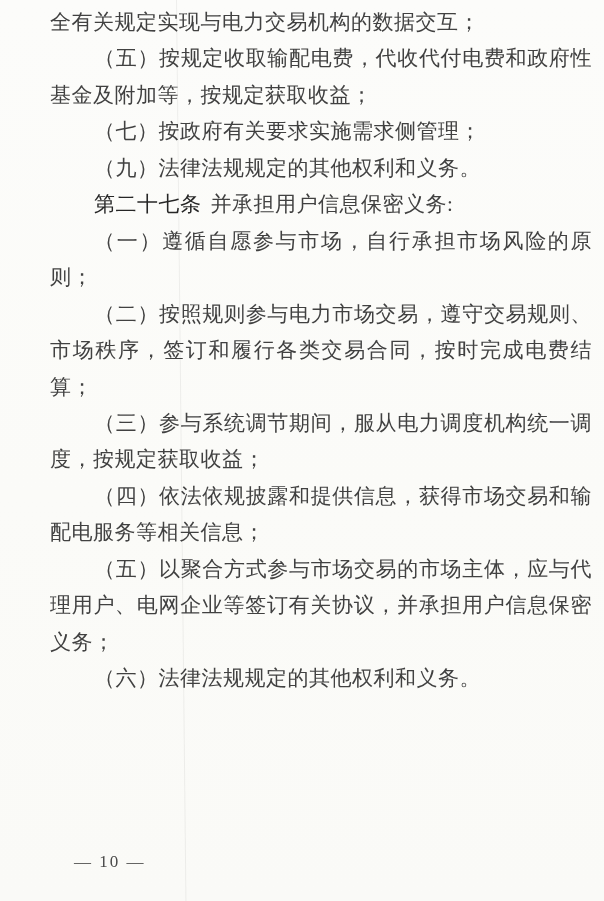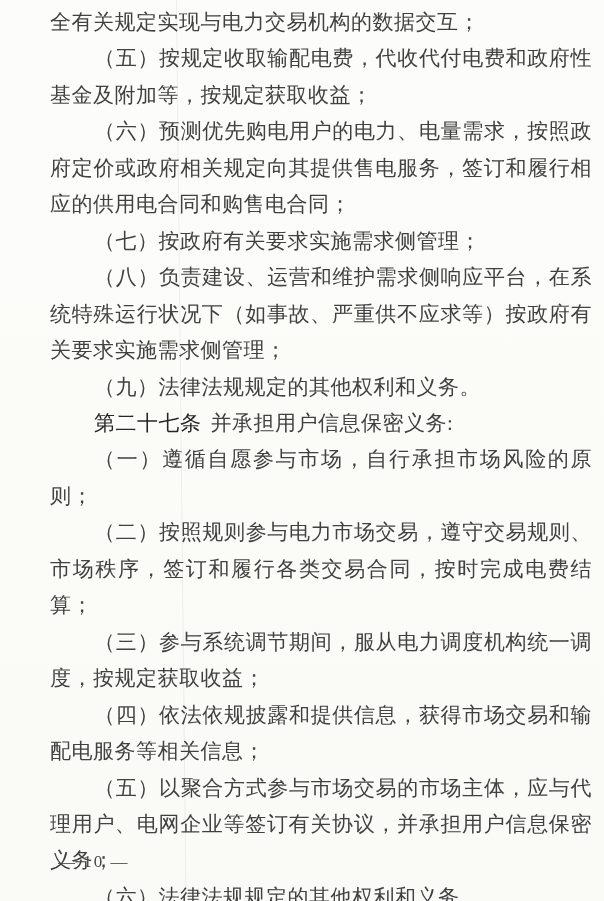--- a/index.html
+++ b/index.html
@@ -53,41 +53,39 @@
   .text-block p b {
     font-weight: 400;
     color: #262626;
     font-family: "Liberation Sans", "DejaVu Sans", sans-serif;
   }
   .text-block p b:not(:empty) {
     margin-right: 0.42em;
   }
   .footer {
     position: absolute;
-    left: 58px;
+    left: 74px;
     top: 852px;
     color: #4a4a4a;
     font-size: 17px;
     letter-spacing: 2px;
     font-family: "Liberation Serif", "DejaVu Serif", serif;
   }
 </style>
 </head>
 <body>
 
 <div class="page">
 
   <div class="fold-line"></div>
 
   <div class="text-block">
     <p><b></b><span>全有关规定实现与电力交易机构的数据交互；</span></p>
     <p class="indent"><b></b><span>（五）按规定收取输配电费，代收代付电费和政府性基金及附加等，按规定获取收益；</span></p>
-    <p class="indent"><b></b><span>（六）预测优先购电用户的电力、电量需求，按照政府定价或政府相关规定向其提供售电服务，签订和履行相应的供用电合同和购售电合同；</span></p>
     <p class="indent"><b></b><span>（七）按政府有关要求实施需求侧管理；</span></p>
-    <p class="indent"><b></b><span>（八）负责建设、运营和维护需求侧响应平台，在系统特殊运行状况下（如事故、严重供不应求等）按政府有关要求实施需求侧管理；</span></p>
     <p class="indent"><b></b><span>（九）法律法规规定的其他权利和义务。</span></p>
     <p class="indent"><b>第二十七条</b><span>并承担用户信息保密义务:</span></p>
     <p class="indent"><b></b><span>（一）遵循自愿参与市场，自行承担市场风险的原则；</span></p>
     <p class="indent"><b></b><span>（二）按照规则参与电力市场交易，遵守交易规则、市场秩序，签订和履行各类交易合同，按时完成电费结算；</span></p>
     <p class="indent"><b></b><span>（三）参与系统调节期间，服从电力调度机构统一调度，按规定获取收益；</span></p>
     <p class="indent"><b></b><span>（四）依法依规披露和提供信息，获得市场交易和输配电服务等相关信息；</span></p>
     <p class="indent"><b></b><span>（五）以聚合方式参与市场交易的市场主体，应与代理用户、电网企业等签订有关协议，并承担用户信息保密义务；</span></p>
     <p class="indent"><b></b><span>（六）法律法规规定的其他权利和义务。</span></p>
 
   </div>

